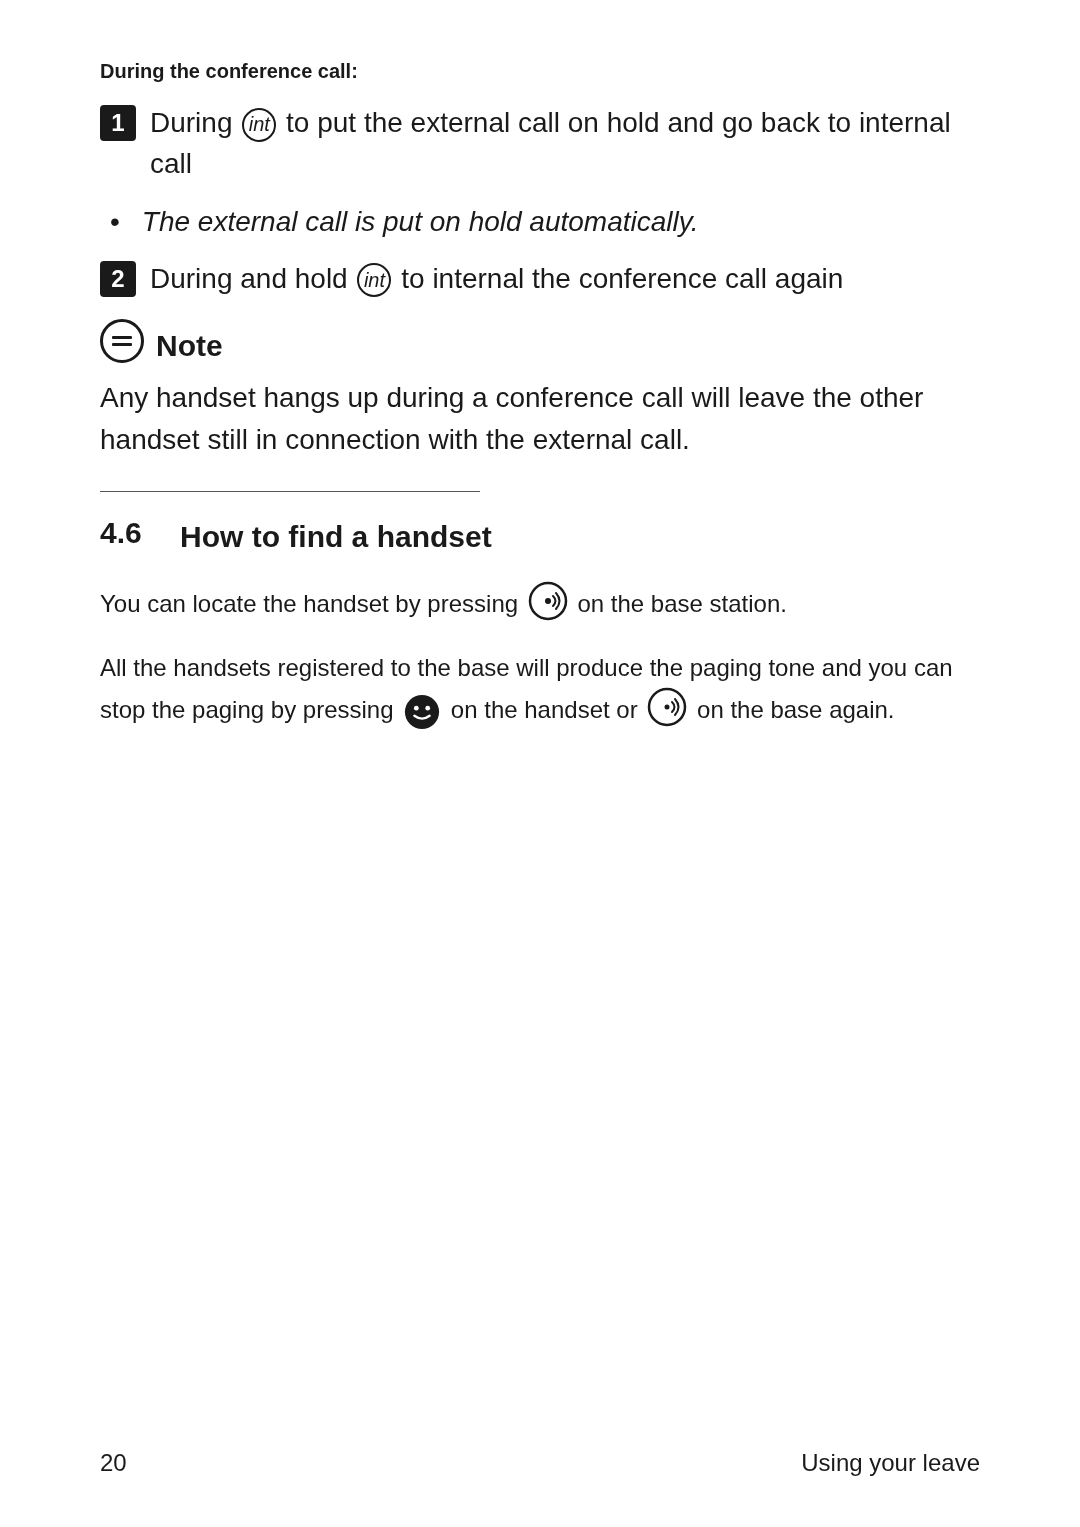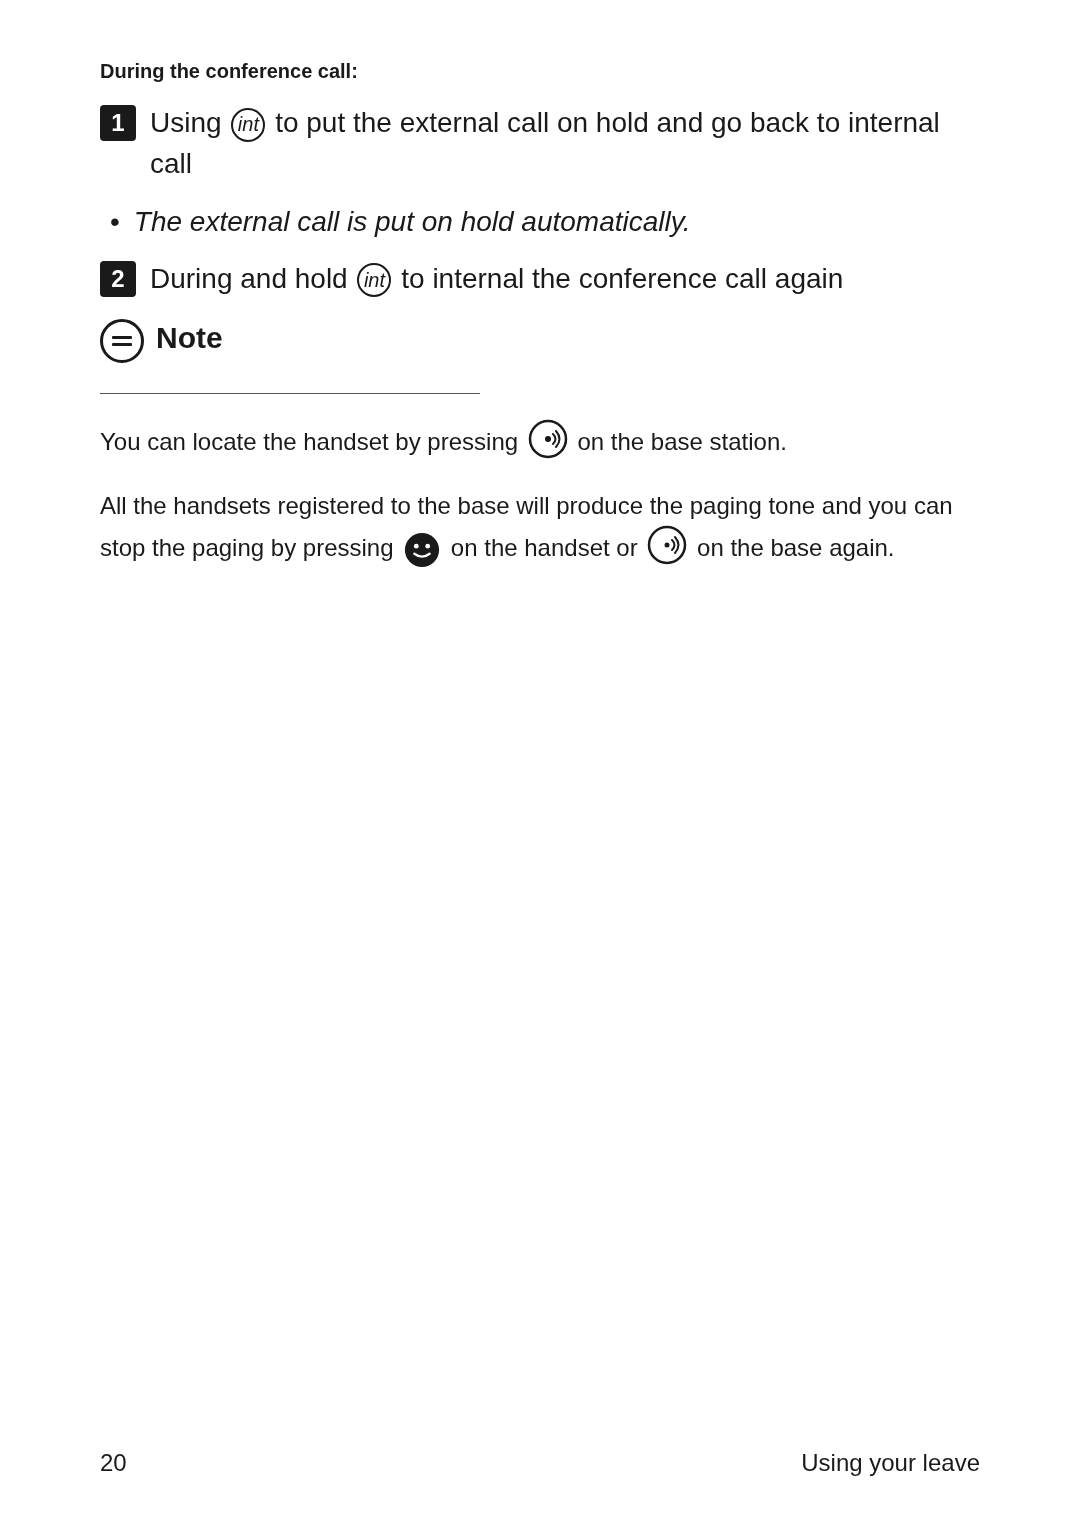--- a/index.html
+++ b/index.html
@@ -84,25 +84,26 @@
       font-size: 28px;
       margin-right: 14px;
       flex-shrink: 0;
       line-height: 1.45;
     }
 
     .bullet-text {
       flex: 1;
       font-style: italic;
       line-height: 1.45;
+      margin-left: 8px;
     }
 
     .note-section {
       display: flex;
-      align-items: flex-start;
+      align-items: flex-end;
       margin-top: 12px;
       margin-bottom: 14px;
     }
 
     .note-icon {
       display: inline-flex;
       align-items: center;
       justify-content: center;
       width: 44px;
       height: 44px;
@@ -197,21 +198,21 @@
 
 <div class="page-container">
 
   <div>
 
     <div class="section-title">During the conference call:</div>
 
     <div class="numbered-item">
       <span class="number-badge">1</span>
       <div class="item-text">
-        <span>Using</span>
+        <span>During</span>
         <span class="int-badge">int</span>
         <span> to put the external call on hold and go back to internal call</span>
       </div>
     </div>
 
     <div class="bullet-item">
       <span class="bullet-dot">•</span>
       <div class="bullet-text"><em>The external call is put on hold automatically.</em></div>
     </div>
 
@@ -228,27 +229,32 @@
       <span class="note-icon">
 
         <svg width="28" height="28" viewBox="0 0 28 28">
           <rect x="4" y="9" width="20" height="3" rx="1" fill="#1a1a1a"></rect>
           <rect x="4" y="16" width="20" height="3" rx="1" fill="#1a1a1a"></rect>
         </svg>
       </span>
       <span class="note-label">Note</span>
     </div>
 
+    <div class="note-body">Any handset hangs up during a conference call will leave the other handset still in connection with the external call.</div>
 
   </div>
 
   <hr class="divider">
 
   <div>
 
+    <div class="subsection-header">
+      <span class="subsection-number">4.6</span>
+      <span class="subsection-title">How to find a handset</span>
+    </div>
 
     <div class="body-text">
       You can locate the handset by pressing
       <span class="svg-paging">
         <svg width="42" height="42" viewBox="0 0 42 42">
           <circle cx="21" cy="21" r="18" fill="none" stroke="#1a1a1a" stroke-width="2.5"></circle>
           <circle cx="21" cy="21" r="3" fill="#1a1a1a"></circle>
           <path d="M 21 21 m 6 0 a 6 6 0 0 0 0-0.1" fill="none" stroke="#1a1a1a" stroke-width="2"></path>
 
           <circle cx="21" cy="21" r="2.5" fill="#1a1a1a"></circle>

